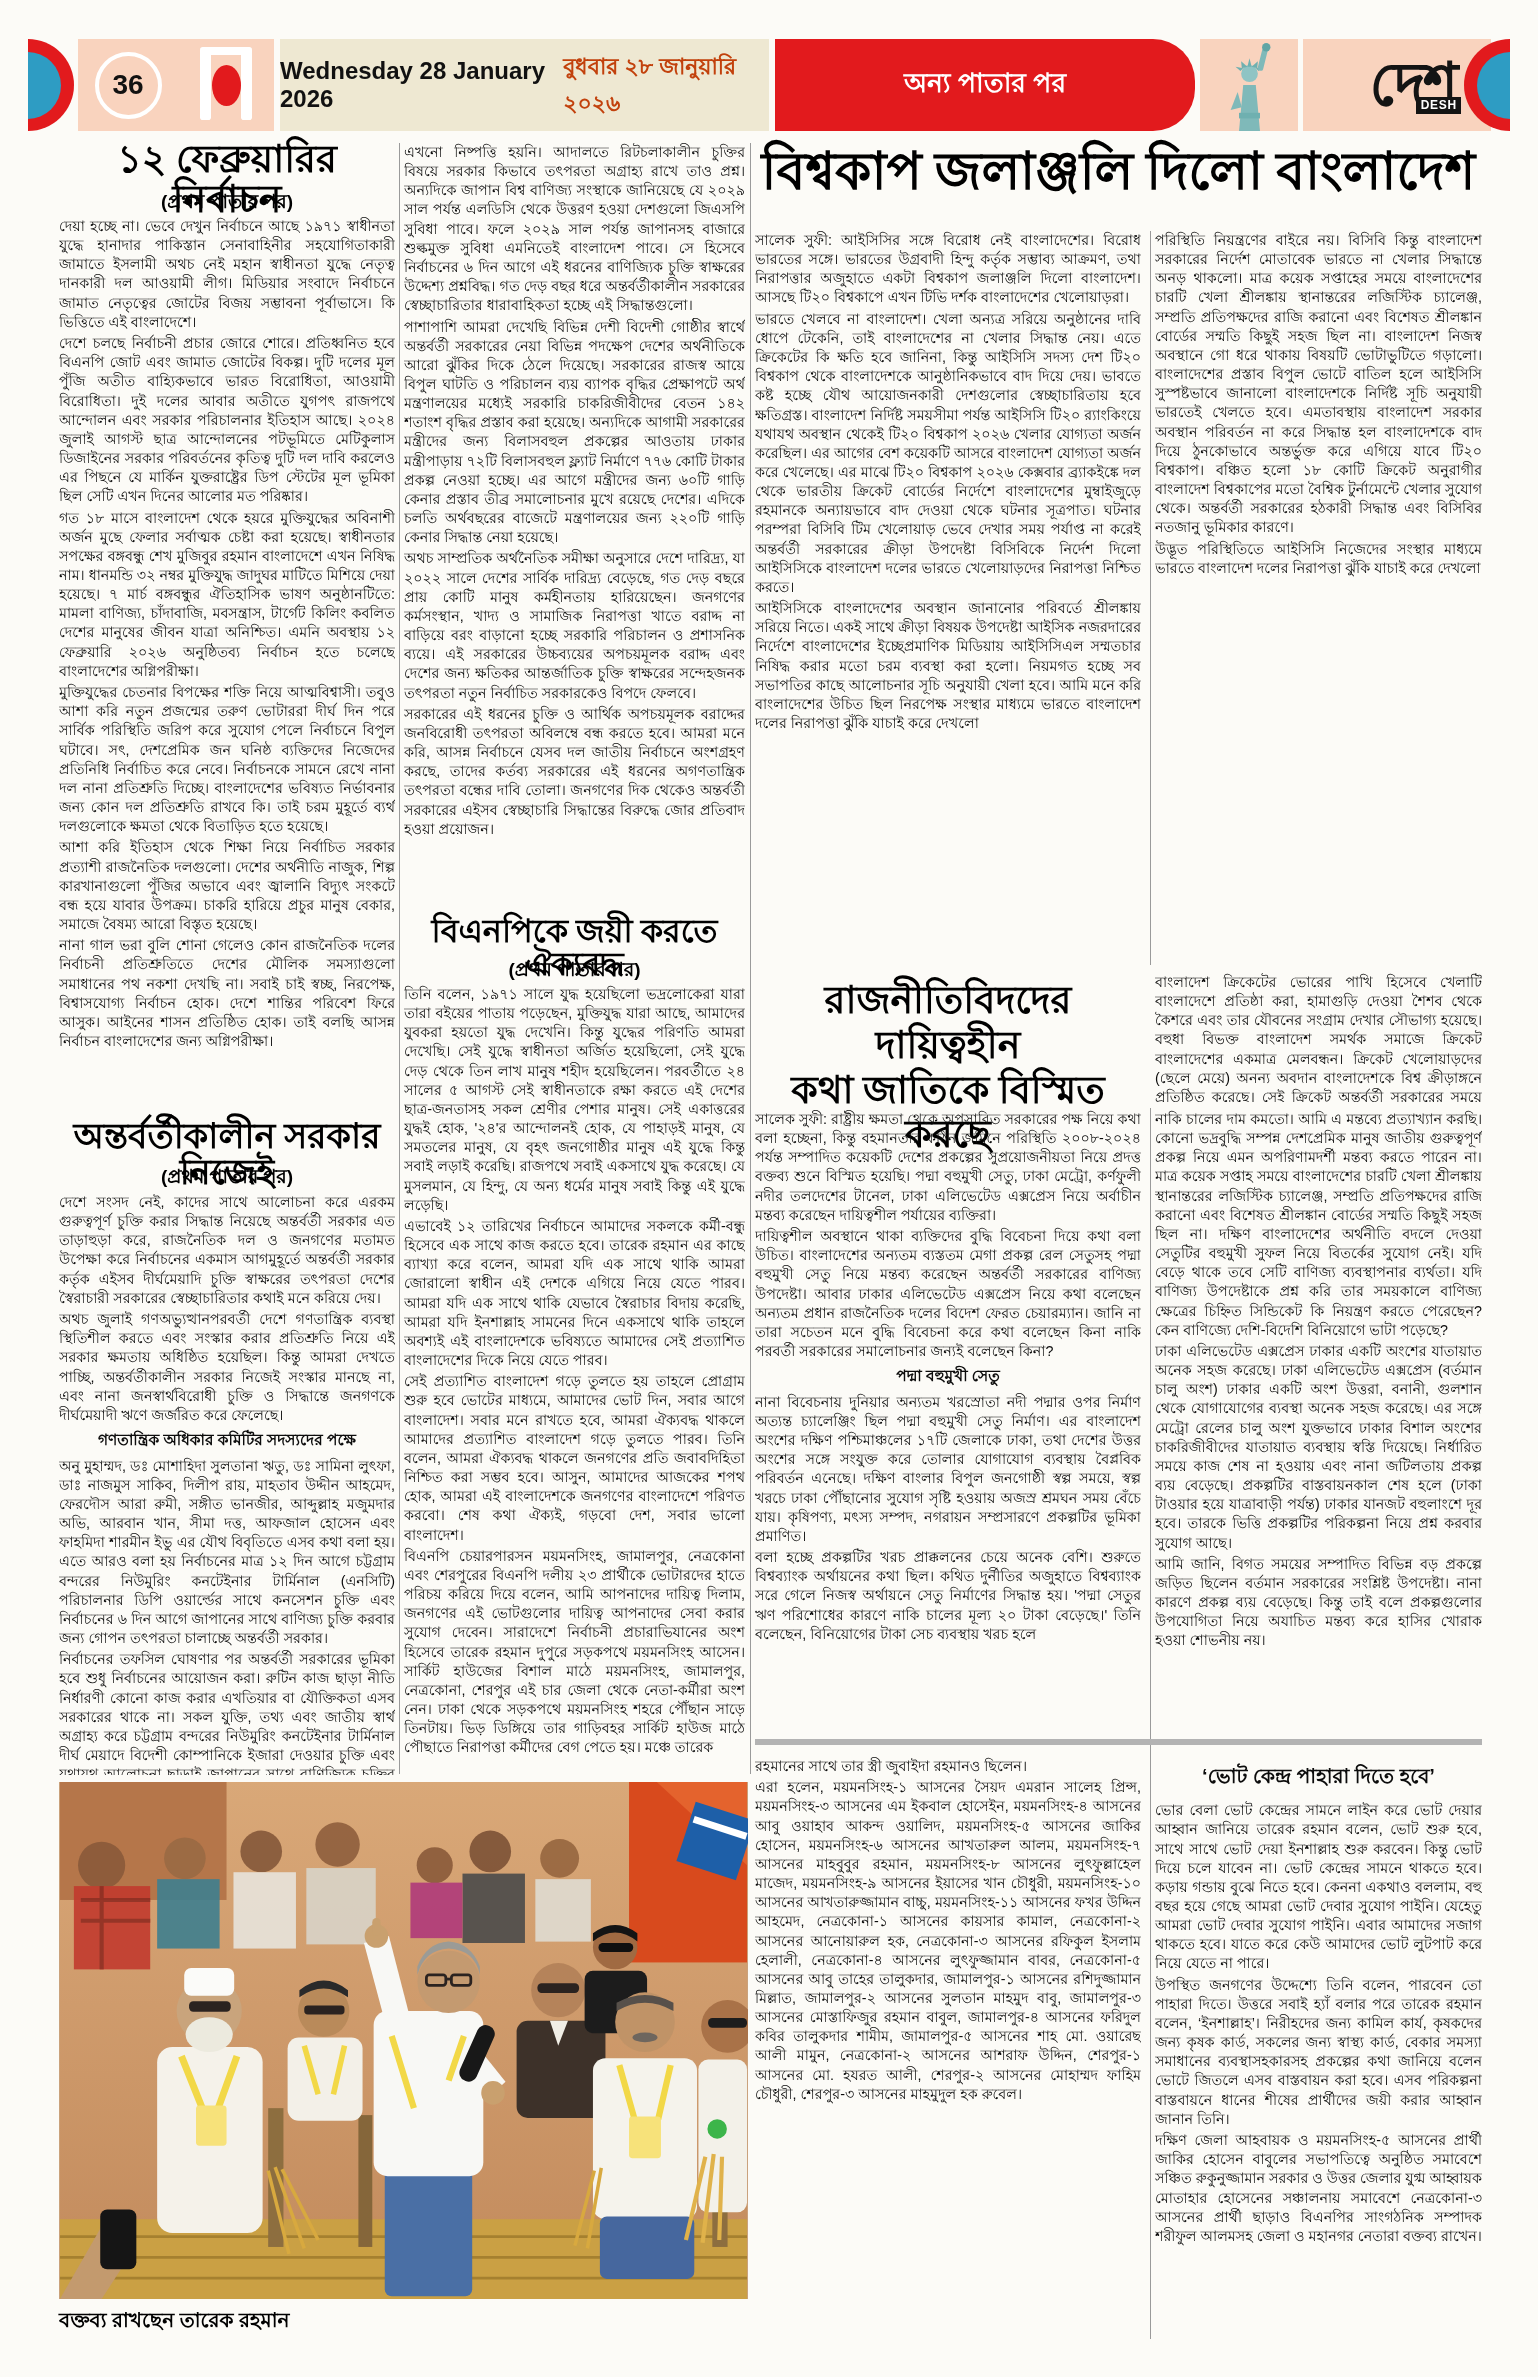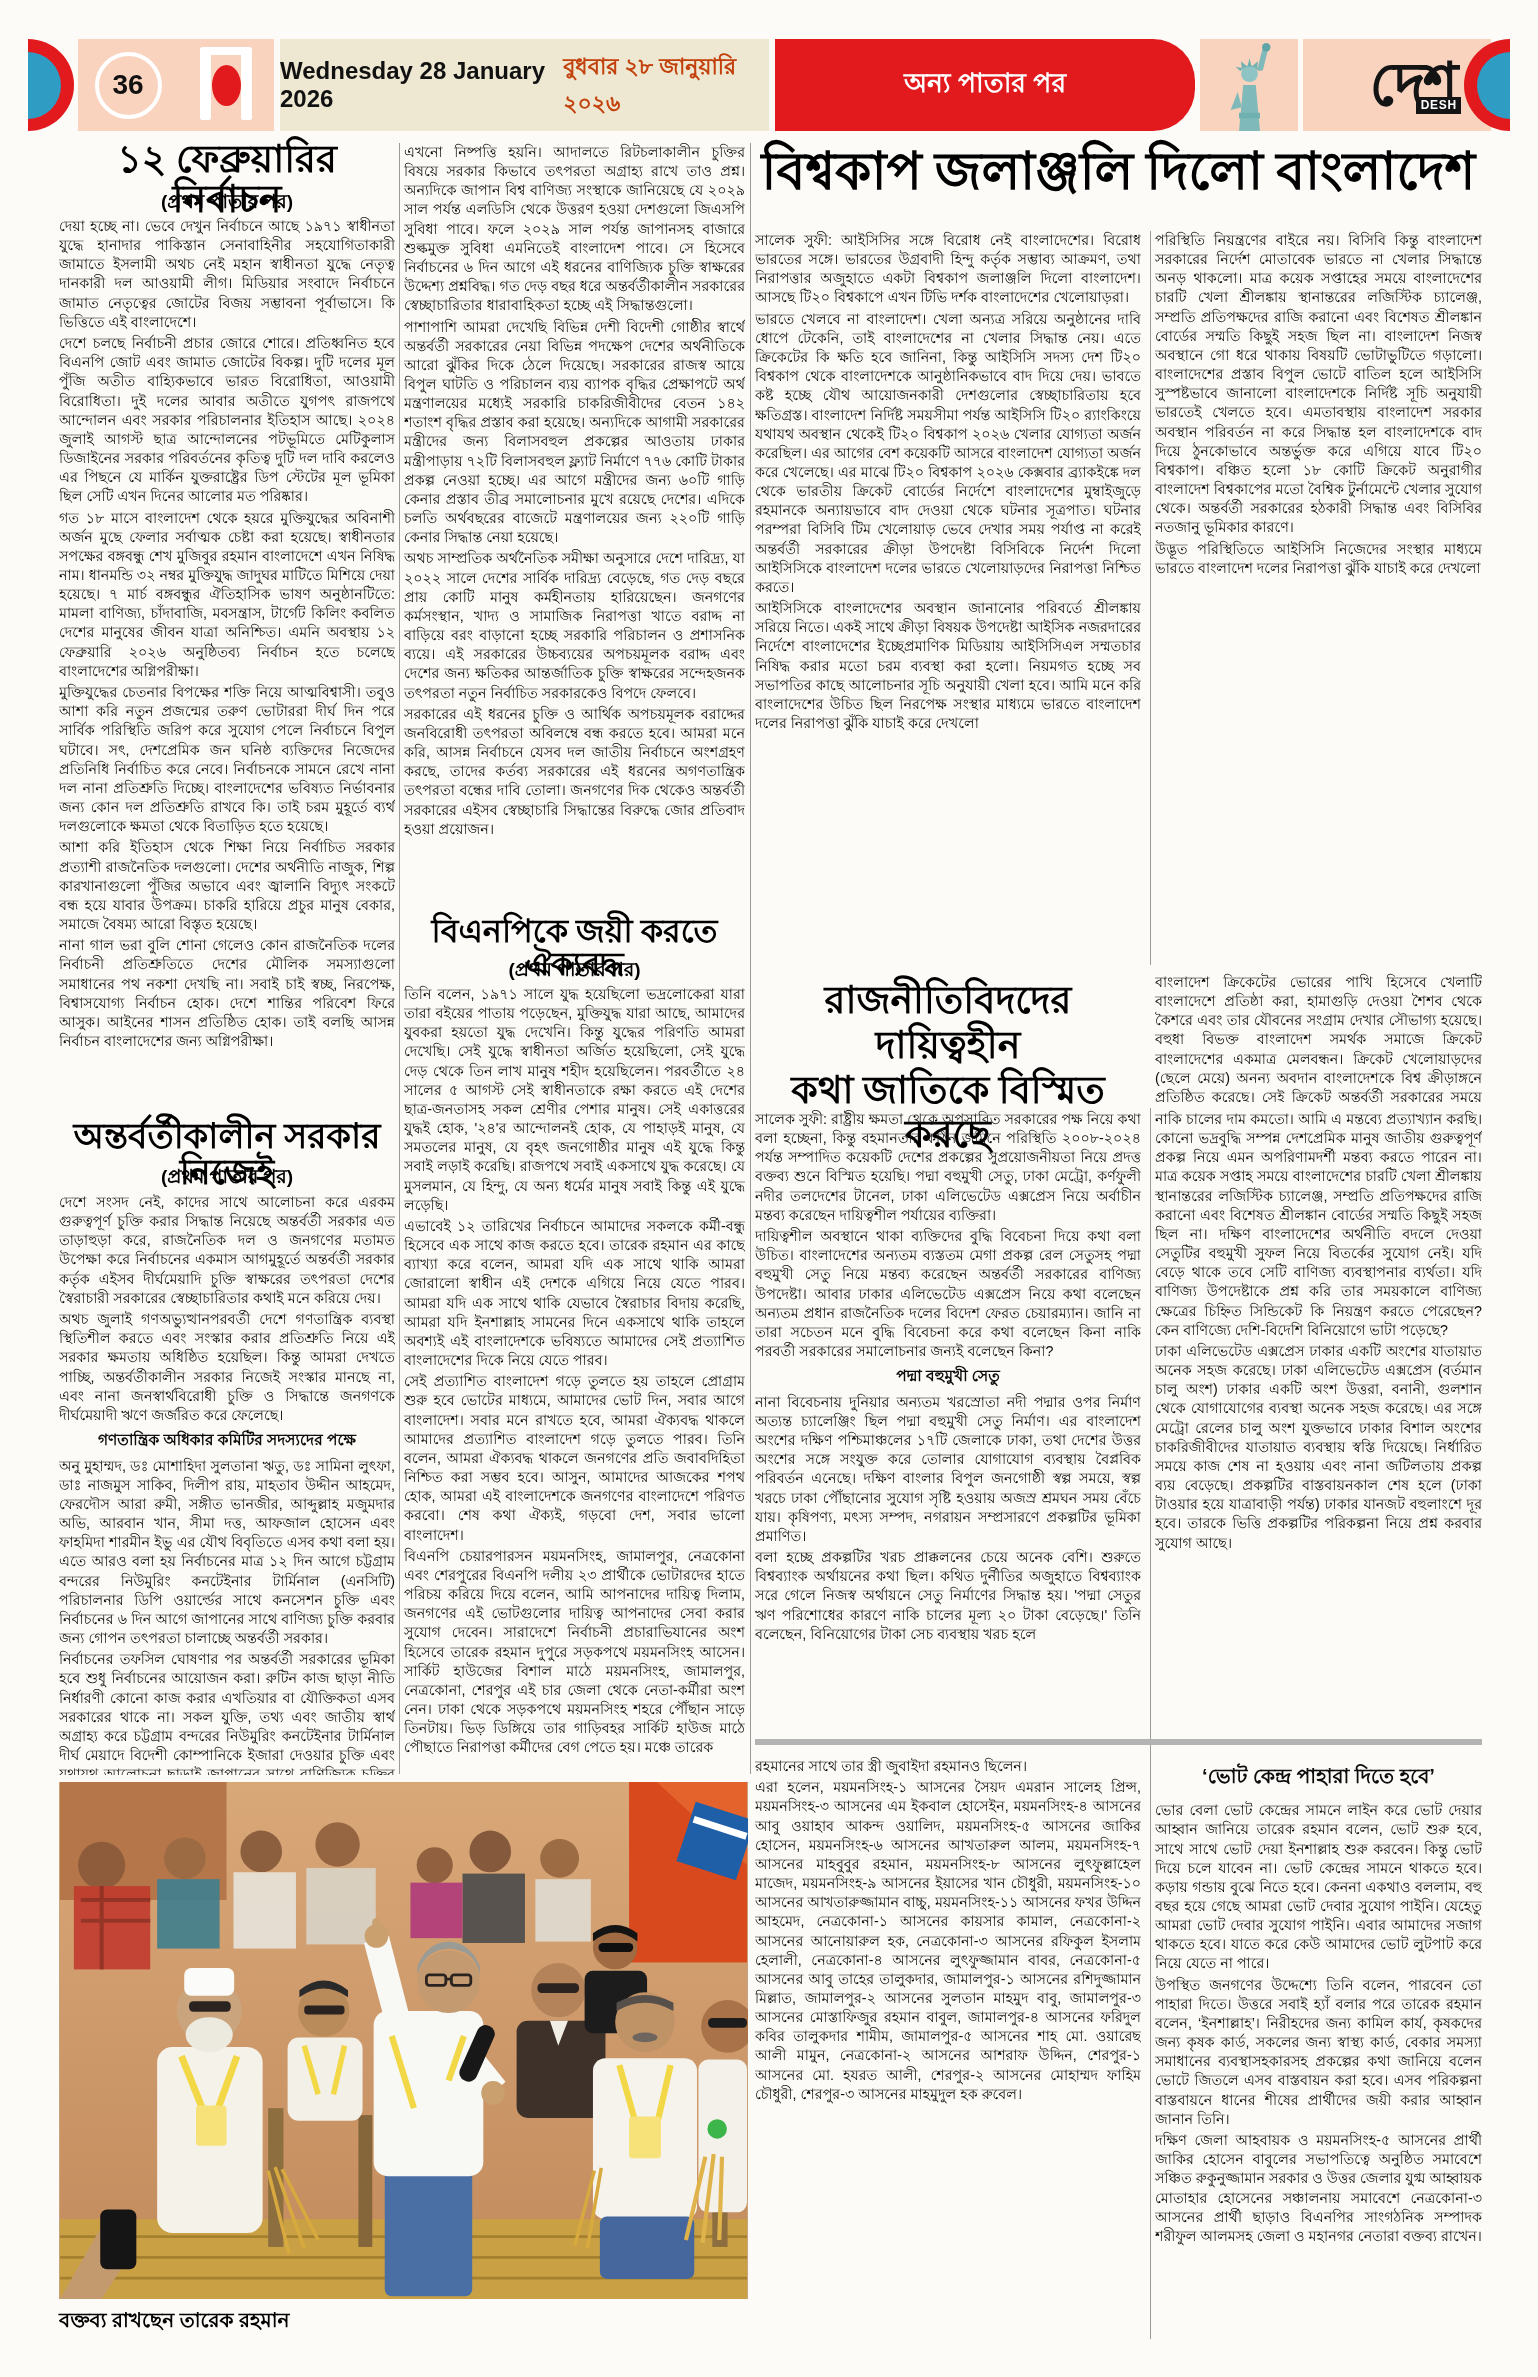--- a/index.html
+++ b/index.html
@@ -181,20 +181,21 @@
       </div>
     <div class="subhead-inline">পদ্মা বহুমুখী সেতু</div>
     <div>
         <p>নানা বিবেচনায় দুনিয়ার অন্যতম খরস্রোতা নদী পদ্মার ওপর নির্মাণ অত্যন্ত চ্যালেঞ্জিং ছিল পদ্মা বহুমুখী সেতু নির্মাণ। এর বাংলাদেশ অংশের দক্ষিণ পশ্চিমাঞ্চলের ১৭টি জেলাকে ঢাকা, তথা দেশের উত্তর অংশের সঙ্গে সংযুক্ত করে তোলার যোগাযোগ ব্যবস্থায় বৈপ্লবিক পরিবর্তন এনেছে। দক্ষিণ বাংলার বিপুল জনগোষ্ঠী স্বল্প সময়ে, স্বল্প খরচে ঢাকা পৌঁছানোর সুযোগ সৃষ্টি হওয়ায় অজস্র শ্রমঘন সময় বেঁচে যায়। কৃষিপণ্য, মৎস্য সম্পদ, নগরায়ন সম্প্রসারণে প্রকল্পটির ভূমিকা প্রমাণিত।</p>
         <p>বলা হচ্ছে প্রকল্পটির খরচ প্রাক্কলনের চেয়ে অনেক বেশি। শুরুতে বিশ্বব্যাংক অর্থায়নের কথা ছিল। কথিত দুর্নীতির অজুহাতে বিশ্বব্যাংক সরে গেলে নিজস্ব অর্থায়নে সেতু নির্মাণের সিদ্ধান্ত হয়। 'পদ্মা সেতুর ঋণ পরিশোধের কারণে নাকি চালের মূল্য ২০ টাকা বেড়েছে।' তিনি বলেছেন, বিনিয়োগের টাকা সেচ ব্যবস্থায় খরচ হলে</p>
       </div>
   </div>
   <div class="col" style="left:1155px;top:1110px;width:327px;height:621px;">
       <p>নাকি চালের দাম কমতো। আমি এ মন্তব্যে প্রত্যাখ্যান করছি। কোনো ভদ্রবুদ্ধি সম্পন্ন দেশপ্রেমিক মানুষ জাতীয় গুরুত্বপূর্ণ প্রকল্প নিয়ে এমন অপরিণামদর্শী মন্তব্য করতে পারেন না। মাত্র কয়েক সপ্তাহ সময়ে বাংলাদেশের চারটি খেলা শ্রীলঙ্কায় স্থানান্তরের লজিস্টিক চ্যালেঞ্জ, সম্প্রতি প্রতিপক্ষদের রাজি করানো এবং বিশেষত শ্রীলঙ্কান বোর্ডের সম্মতি কিছুই সহজ ছিল না। দক্ষিণ বাংলাদেশের অর্থনীতি বদলে দেওয়া সেতুটির বহুমুখী সুফল নিয়ে বিতর্কের সুযোগ নেই। যদি বেড়ে থাকে তবে সেটি বাণিজ্য ব্যবস্থাপনার ব্যর্থতা। যদি বাণিজ্য উপদেষ্টাকে প্রশ্ন করি তার সময়কালে বাণিজ্য ক্ষেত্রের চিহ্নিত সিন্ডিকেট কি নিয়ন্ত্রণ করতে পেরেছেন? কেন বাণিজ্যে দেশি-বিদেশি বিনিয়োগে ভাটা পড়েছে?</p>
       <p>ঢাকা এলিভেটেড এক্সপ্রেস ঢাকার একটি অংশের যাতায়াত অনেক সহজ করেছে। ঢাকা এলিভেটেড এক্সপ্রেস (বর্তমান চালু অংশ) ঢাকার একটি অংশ উত্তরা, বনানী, গুলশান থেকে যোগাযোগের ব্যবস্থা অনেক সহজ করেছে। এর সঙ্গে মেট্রো রেলের চালু অংশ যুক্তভাবে ঢাকার বিশাল অংশের চাকরিজীবীদের যাতায়াত ব্যবস্থায় স্বস্তি দিয়েছে। নির্ধারিত সময়ে কাজ শেষ না হওয়ায় এবং নানা জটিলতায় প্রকল্প ব্যয় বেড়েছে। প্রকল্পটির বাস্তবায়নকাল শেষ হলে (ঢাকা টাওয়ার হয়ে যাত্রাবাড়ী পর্যন্ত) ঢাকার যানজট বহুলাংশে দূর হবে। তারকে ভিত্তি প্রকল্পটির পরিকল্পনা নিয়ে প্রশ্ন করবার সুযোগ আছে।</p>
+      <p>আমি জানি, বিগত সময়ের সম্পাদিত বিভিন্ন বড় প্রকল্পে জড়িত ছিলেন বর্তমান সরকারের সংশ্লিষ্ট উপদেষ্টা। নানা কারণে প্রকল্প ব্যয় বেড়েছে। কিন্তু তাই বলে প্রকল্পগুলোর উপযোগিতা নিয়ে অযাচিত মন্তব্য করে হাসির খোরাক হওয়া শোভনীয় নয়।</p>
     </div>
 
   <div class="col" style="left:755px;top:1757px;width:386px;height:592px;">
       <p>রহমানের সাথে তার স্ত্রী জুবাইদা রহমানও ছিলেন।</p>
       <p>এরা হলেন, ময়মনসিংহ-১ আসনের সৈয়দ এমরান সালেহ প্রিন্স, ময়মনসিংহ-৩ আসনের এম ইকবাল হোসেইন, ময়মনসিংহ-৪ আসনের আবু ওয়াহাব আকন্দ ওয়ালিদ, ময়মনসিংহ-৫ আসনের জাকির হোসেন, ময়মনসিংহ-৬ আসনের আখতারুল আলম, ময়মনসিংহ-৭ আসনের মাহবুবুর রহমান, ময়মনসিংহ-৮ আসনের লুৎফুল্লাহেল মাজেদ, ময়মনসিংহ-৯ আসনের ইয়াসের খান চৌধুরী, ময়মনসিংহ-১০ আসনের আখতারুজ্জামান বাচ্চু, ময়মনসিংহ-১১ আসনের ফখর উদ্দিন আহমেদ, নেত্রকোনা-১ আসনের কায়সার কামাল, নেত্রকোনা-২ আসনের আনোয়ারুল হক, নেত্রকোনা-৩ আসনের রফিকুল ইসলাম হেলালী, নেত্রকোনা-৪ আসনের লুৎফুজ্জামান বাবর, নেত্রকোনা-৫ আসনের আবু তাহের তালুকদার, জামালপুর-১ আসনের রশিদুজ্জামান মিল্লাত, জামালপুর-২ আসনের সুলতান মাহমুদ বাবু, জামালপুর-৩ আসনের মোস্তাফিজুর রহমান বাবুল, জামালপুর-৪ আসনের ফরিদুল কবির তালুকদার শামীম, জামালপুর-৫ আসনের শাহ মো. ওয়ারেছ আলী মামুন, নেত্রকোনা-২ আসনের আশরাফ উদ্দিন, শেরপুর-১ আসনের মো. হযরত আলী, শেরপুর-২ আসনের মোহাম্মদ ফাহিম চৌধুরী, শেরপুর-৩ আসনের মাহমুদুল হক রুবেল।</p>
     </div>
 
   <div class="col" style="left:1155px;top:1757px;width:327px;height:592px;">
     <div class="vote-heading">‘ভোট কেন্দ্র পাহারা দিতে হবে’</div>
     <div>

